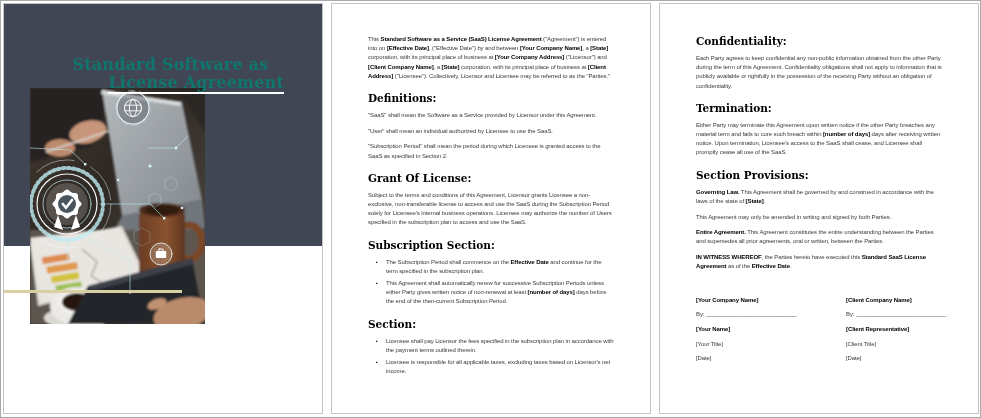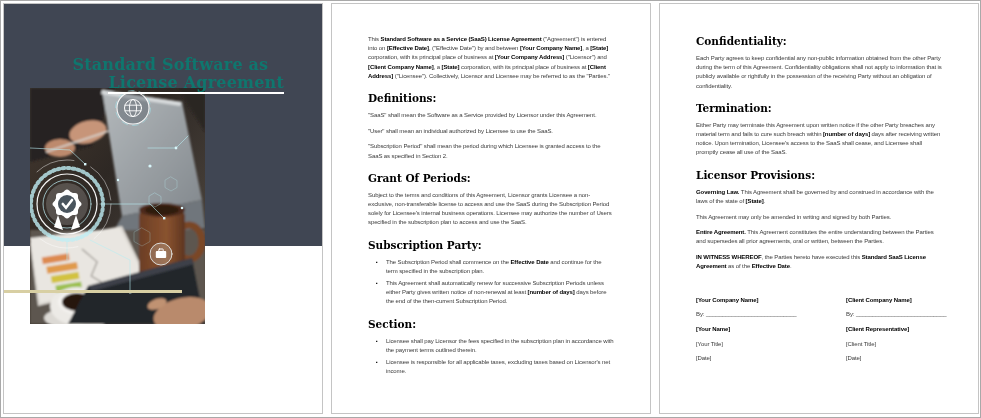--- a/index.html
+++ b/index.html
@@ -181,24 +181,24 @@
 
   <div class="page" id="page2">
     <div class="doc-body">
       <p><span>This </span><b>Standard Software as a Service (SaaS) License Agreement</b><span> ("Agreement") is entered into on </span><b>[Effective Date]</b><span>, ("Effective Date") by and between </span><b>[Your Company Name]</b><span>, a </span><b>[State]</b><span> corporation, with its principal place of business at </span><b>[Your Company Address]</b><span> ("Licensor") and </span><b>[Client Company Name]</b><span>, a </span><b>[State]</b><span> corporation, with its principal place of business at </span><b>[Client Address]</b><span> ("Licensee"). Collectively, Licensor and Licensee may be referred to as the "Parties."</span></p>
 
       <h3>Definitions:</h3>
       <p><span>"SaaS" shall mean the Software as a Service provided by Licensor under this Agreement.</span></p>
       <p><span>"User" shall mean an individual authorized by Licensee to use the SaaS.</span></p>
       <p><span>"Subscription Period" shall mean the period during which Licensee is granted access to the SaaS as specified in Section 2.</span></p>
 
-      <h3>Grant Of Periods:</h3>
+      <h3>Grant Of License:</h3>
       <p><span>Subject to the terms and conditions of this Agreement, Licensor grants Licensee a non-exclusive, non-transferable license to access and use the SaaS during the Subscription Period solely for Licensee's internal business operations. Licensee may authorize the number of Users specified in the subscription plan to access and use the SaaS.</span></p>
 
-      <h3>Subscription Party:</h3>
+      <h3>Subscription Section:</h3>
       <ul>
         <li><span>The Subscription Period shall commence on the </span><b>Effective Date</b><span> and continue for the term specified in the subscription plan.</span></li>
         <li><span>This Agreement shall automatically renew for successive Subscription Periods unless either Party gives written notice of non-renewal at least </span><b>[number of days]</b><span> days before the end of the then-current Subscription Period.</span></li>
       </ul>
 
       <h3>Section:</h3>
       <ul>
         <li><span>Licensee shall pay Licensor the fees specified in the subscription plan in accordance with the payment terms outlined therein.</span></li>
         <li><span>Licensee is responsible for all applicable taxes, excluding taxes based on Licensor's net income.</span></li>
       </ul>
@@ -206,21 +206,21 @@
   </div>
 
   <div class="page" id="page3">
     <div class="doc-body">
       <h3 style="margin-top:0">Confidentiality:</h3>
       <p><span>Each Party agrees to keep confidential any non-public information obtained from the other Party during the term of this Agreement. Confidentiality obligations shall not apply to information that is publicly available or rightfully in the possession of the receiving Party without an obligation of confidentiality.</span></p>
 
       <h3>Termination:</h3>
       <p><span>Either Party may terminate this Agreement upon written notice if the other Party breaches any material term and fails to cure such breach within </span><b>[number of days]</b><span> days after receiving written notice. Upon termination, Licensee's access to the SaaS shall cease, and Licensee shall promptly cease all use of the SaaS.</span></p>
 
-      <h3>Licensor Provisions:</h3>
+      <h3>Section Provisions:</h3>
       <p><b>Governing Law.</b><span> This Agreement shall be governed by and construed in accordance with the laws of the state of </span><b>[State]</b><span>.</span></p>
       <p><span>This Agreement may only be amended in writing and signed by both Parties.</span></p>
       <p><b>Entire Agreement.</b><span> This Agreement constitutes the entire understanding between the Parties and supersedes all prior agreements, oral or written, between the Parties.</span></p>
       <p><b>IN WITNESS WHEREOF</b><span>, the Parties hereto have executed this </span><b>Standard SaaS License Agreement</b><span> as of the </span><b>Effective Date</b><span>.</span></p>
 
       <div class="sig">
         <div class="sig-col">
           <div class="sig-row b">[Your Company Name]</div>
           <div class="sig-row">By: ____________________________</div>
           <div class="sig-row b">[Your Name]</div>

